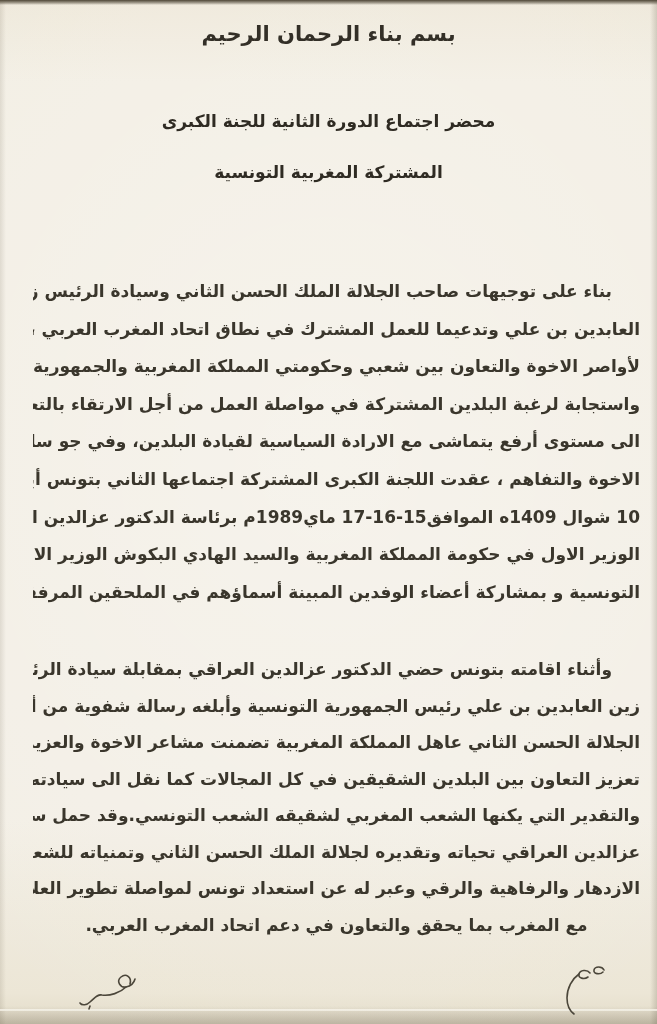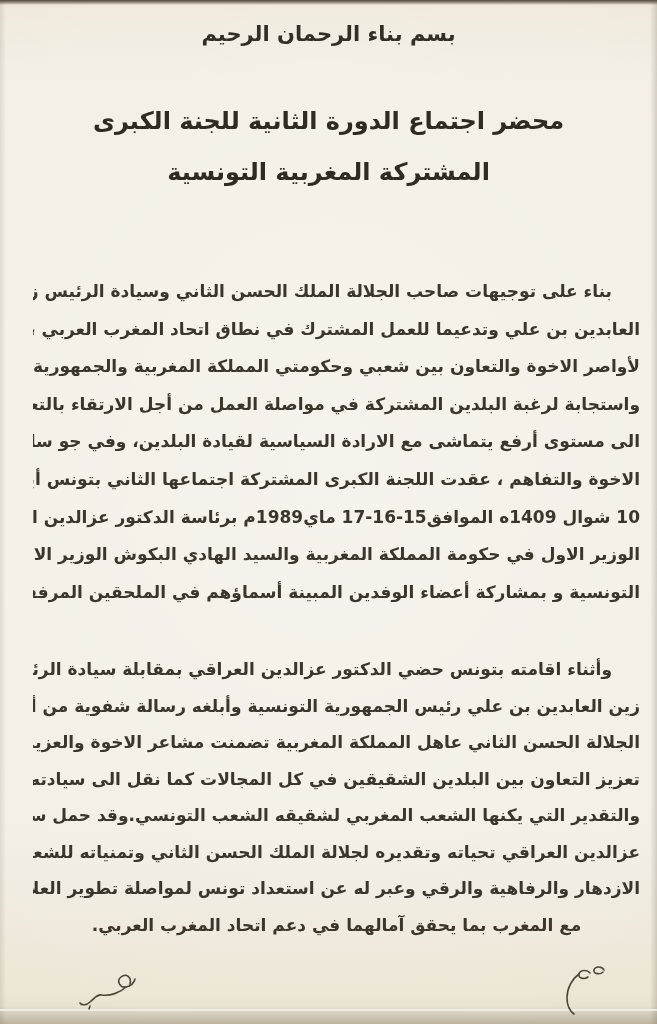--- a/index.html
+++ b/index.html
@@ -27,21 +27,21 @@
     background:rgba(255,252,244,.8);}
 
   .basmala{
     position:absolute;top:22px;left:0;width:100%;
     direction:rtl;text-align:center;
     font-size:21px;font-weight:bold;letter-spacing:.5px;color:#332f27;
   }
   .doc-title{
     position:absolute;top:96px;left:0;width:100%;
     direction:rtl;text-align:center;
-    font-size:24px;font-weight:bold;line-height:51px;color:#2f2b23;
+    font-size:17px;font-weight:bold;line-height:51px;color:#2f2b23;
   }
   .para{
     position:absolute;left:33px;right:17px;
     direction:rtl;
     font-size:17px;font-weight:bold;color:#3a362c;
   }
   .para1{top:273px;}
   .para2{top:651px;}
   .para1 .line{height:37.6px;line-height:37.6px;}
   .para2 .line{height:36.5px;line-height:36.5px;}
@@ -88,21 +88,21 @@
   </div>
 
   <div class="para para2">
     <div class="line first">وأثناء اقامته بتونس حضي الدكتور عزالدين العراقي بمقابلة سيادة الرئيس</div>
     <div class="line">زين العابدين بن علي رئيس الجمهورية التونسية وأبلغه رسالة شفوية من أخيه صاحب</div>
     <div class="line">الجلالة الحسن الثاني عاهل المملكة المغربية تضمنت مشاعر الاخوة والعزيمة الصادقة على</div>
     <div class="line">تعزيز التعاون بين البلدين الشقيقين في كل المجالات كما نقل الى سيادته عبارات المحبة</div>
     <div class="line">والتقدير التي يكنها الشعب المغربي لشقيقه الشعب التونسي.وقد حمل سيادته الدكتور</div>
     <div class="line">عزالدين العراقي تحياته وتقديره لجلالة الملك الحسن الثاني وتمنياته للشعب المغربي بمزيد</div>
     <div class="line">الازدهار والرفاهية والرقي وعبر له عن استعداد تونس لمواصلة تطوير العلاقات الثنائية</div>
-    <div class="line centerline">مع المغرب بما يحقق آمالهما في دعم اتحاد المغرب العربي.</div>
+    <div class="line centerline">مع المغرب بما يحقق والتعاون في دعم اتحاد المغرب العربي.</div>
   </div>
 
   <div class="mark" style="left:68px;top:970px;" aria-label="طب">
     <svg width="82" height="48" viewBox="0 0 82 48">
       <path d="M62,14 c2,-7 -4,-11 -9,-7 c-5,4 -1,11 5,10 c5,-1 8,-4 9,-8"></path>
       <path d="M58,17 c-6,6 -16,9 -24,8 c-5,-1 -7,3 -12,7 c-3,3 -8,4 -10,1"></path>
       <path d="M22,36 c0,1 -1,2 -1,3"></path>
     </svg>
   </div>
 

